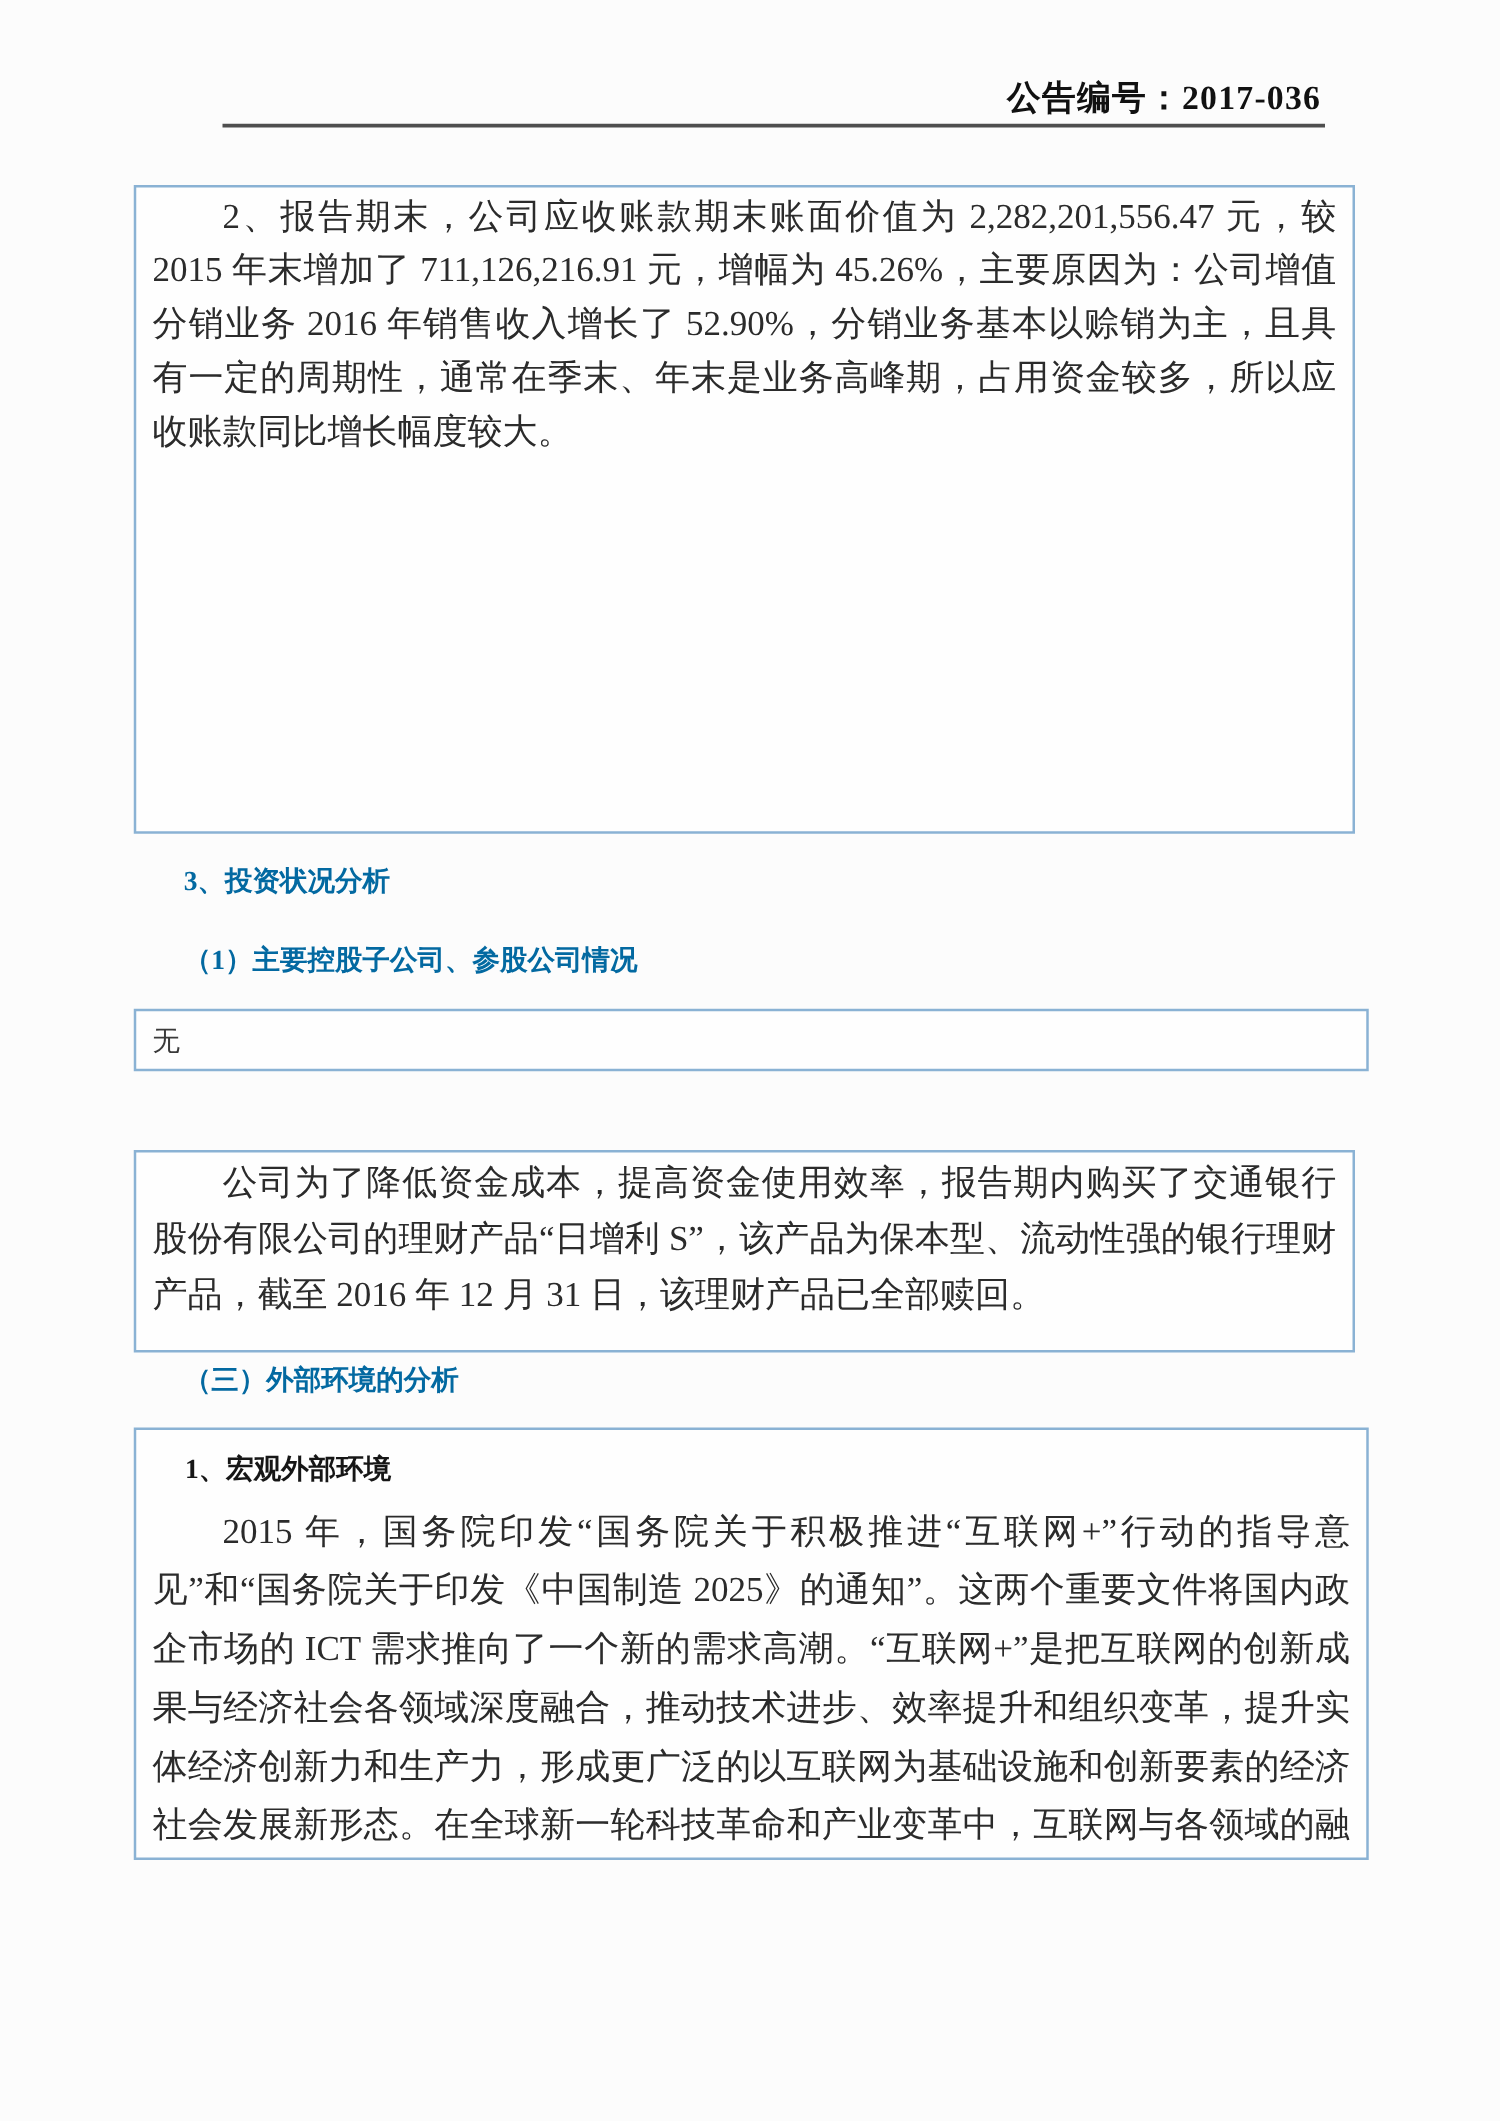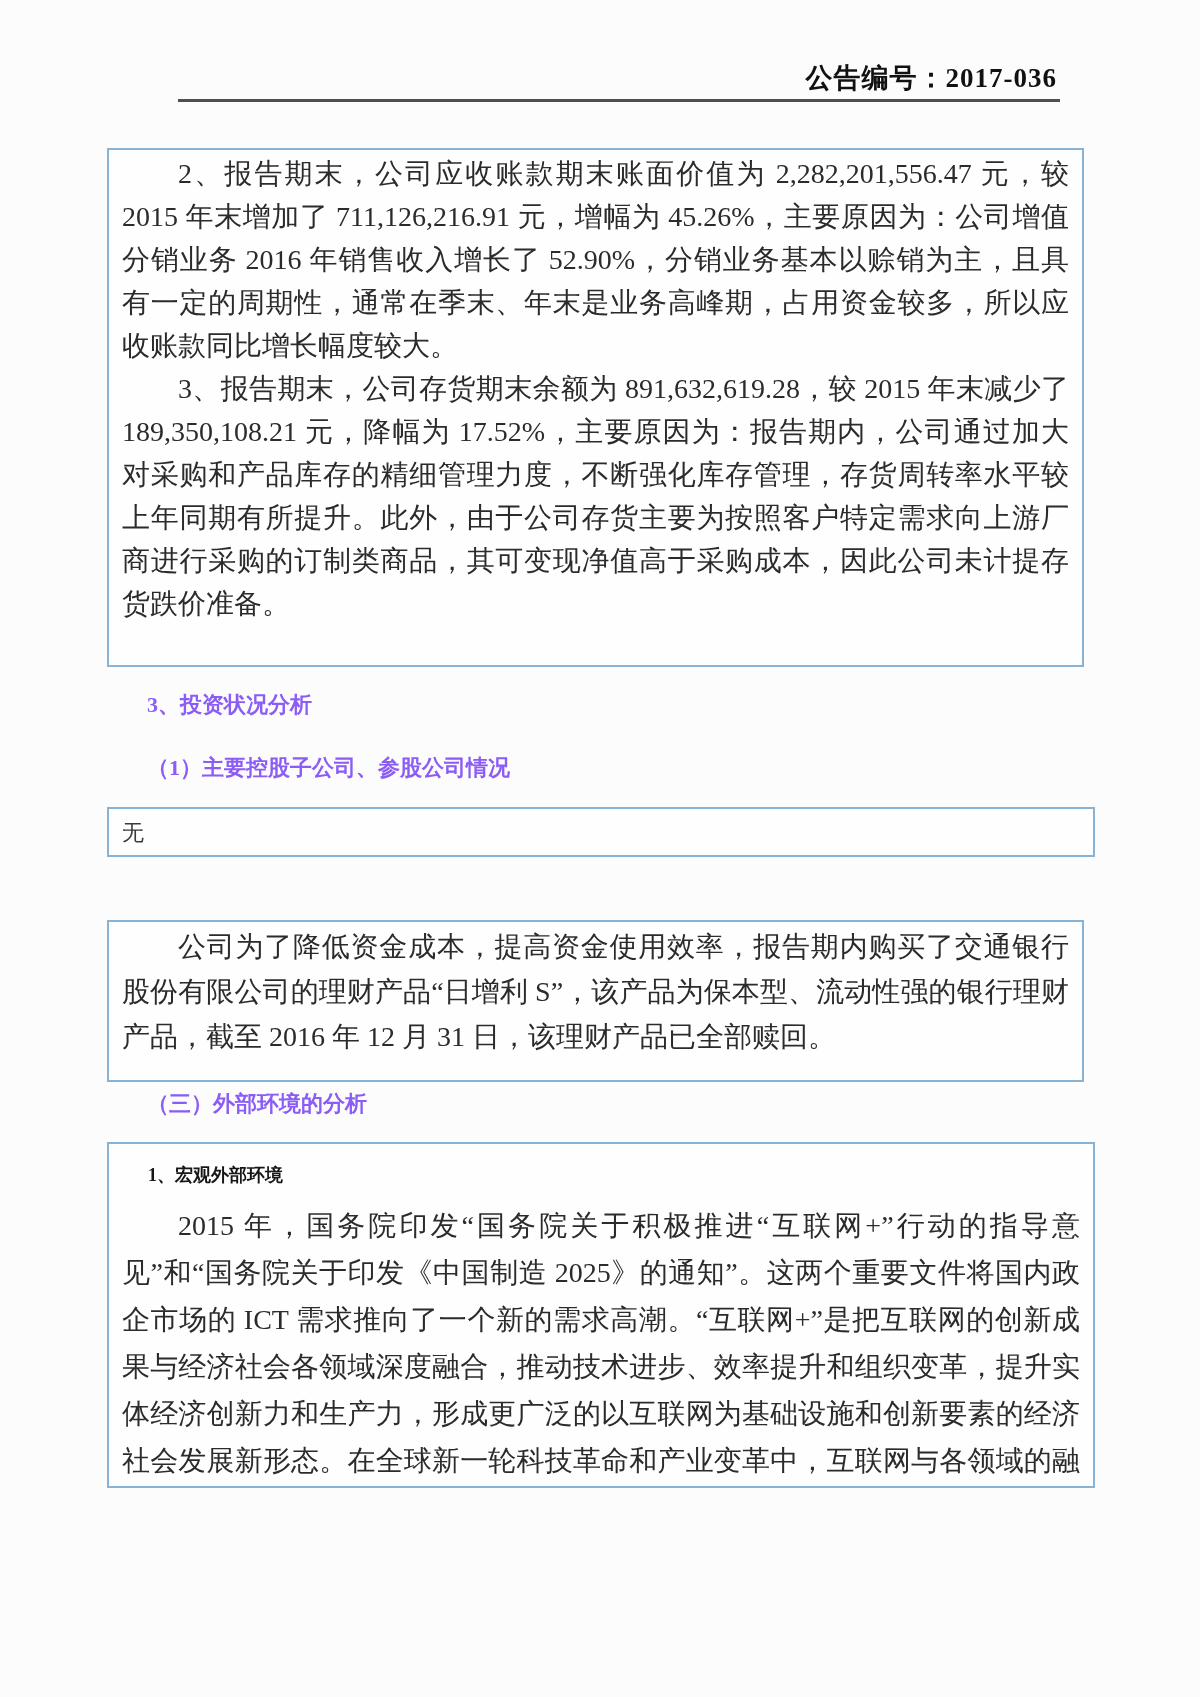--- a/index.html
+++ b/index.html
@@ -62,45 +62,44 @@
   .box-wealth { top: 920px; width: 977px; height: 162px; }
   .box-wealth p { line-height: 45px; }
   .box-env { top: 1142px; width: 988px; height: 346px; padding-top: 16px; }
   .box-env p { line-height: 47px; }
   .heading {
     position: absolute;
     left: 147px;
     margin: 0;
     font-size: 22px;
     font-weight: bold;
-    color: #8b5cf6;
+    color: #0369a1;
   }
   .h-invest { top: 690px; }
   .h-sub1 { top: 753px; }
   .h-sub2 { top: 870px; }
   .h-env { top: 1089px; }
   .box-env h4 {
     margin: 0 0 12px 26px;
-    font-size: 18px;
+    font-size: 22px;
     font-weight: bold;
     color: #161616;
     line-height: 30px;
   }
 </style>
 </head>
 <body>
 
 <div class="page">
 
   <div class="doc-number">公告编号：2017-036</div>
   <div class="header-rule"></div>
 
   <div class="tbox box-liquidity">
     <p>2、报告期末，公司应收账款期末账面价值为 2,282,201,556.47 元，较 2015 年末增加了 711,126,216.91 元，增幅为 45.26%，主要原因为：公司增值分销业务 2016 年销售收入增长了 52.90%，分销业务基本以赊销为主，且具有一定的周期性，通常在季末、年末是业务高峰期，占用资金较多，所以应收账款同比增长幅度较大。</p>
-    <p>3、报告期末，公司存货期末余额为 891,632,619.28，较 2015 年末减少了 189,350,108.21 元，降幅为 17.52%，主要原因为：报告期内，公司通过加大对采购和产品库存的精细管理力度，不断强化库存管理，存货周转率水平较上年同期有所提升。此外，由于公司存货主要为按照客户特定需求向上游厂商进行采购的订制类商品，其可变现净值高于采购成本，因此公司未计提存货跌价准备。</p>
   </div>
 
   <h2 class="heading h-invest">3、投资状况分析</h2>
 
   <h3 class="heading h-sub1">（1）主要控股子公司、参股公司情况</h3>
 
   <div class="tbox box-none">
     <div class="none-text">无</div>
   </div>
 

